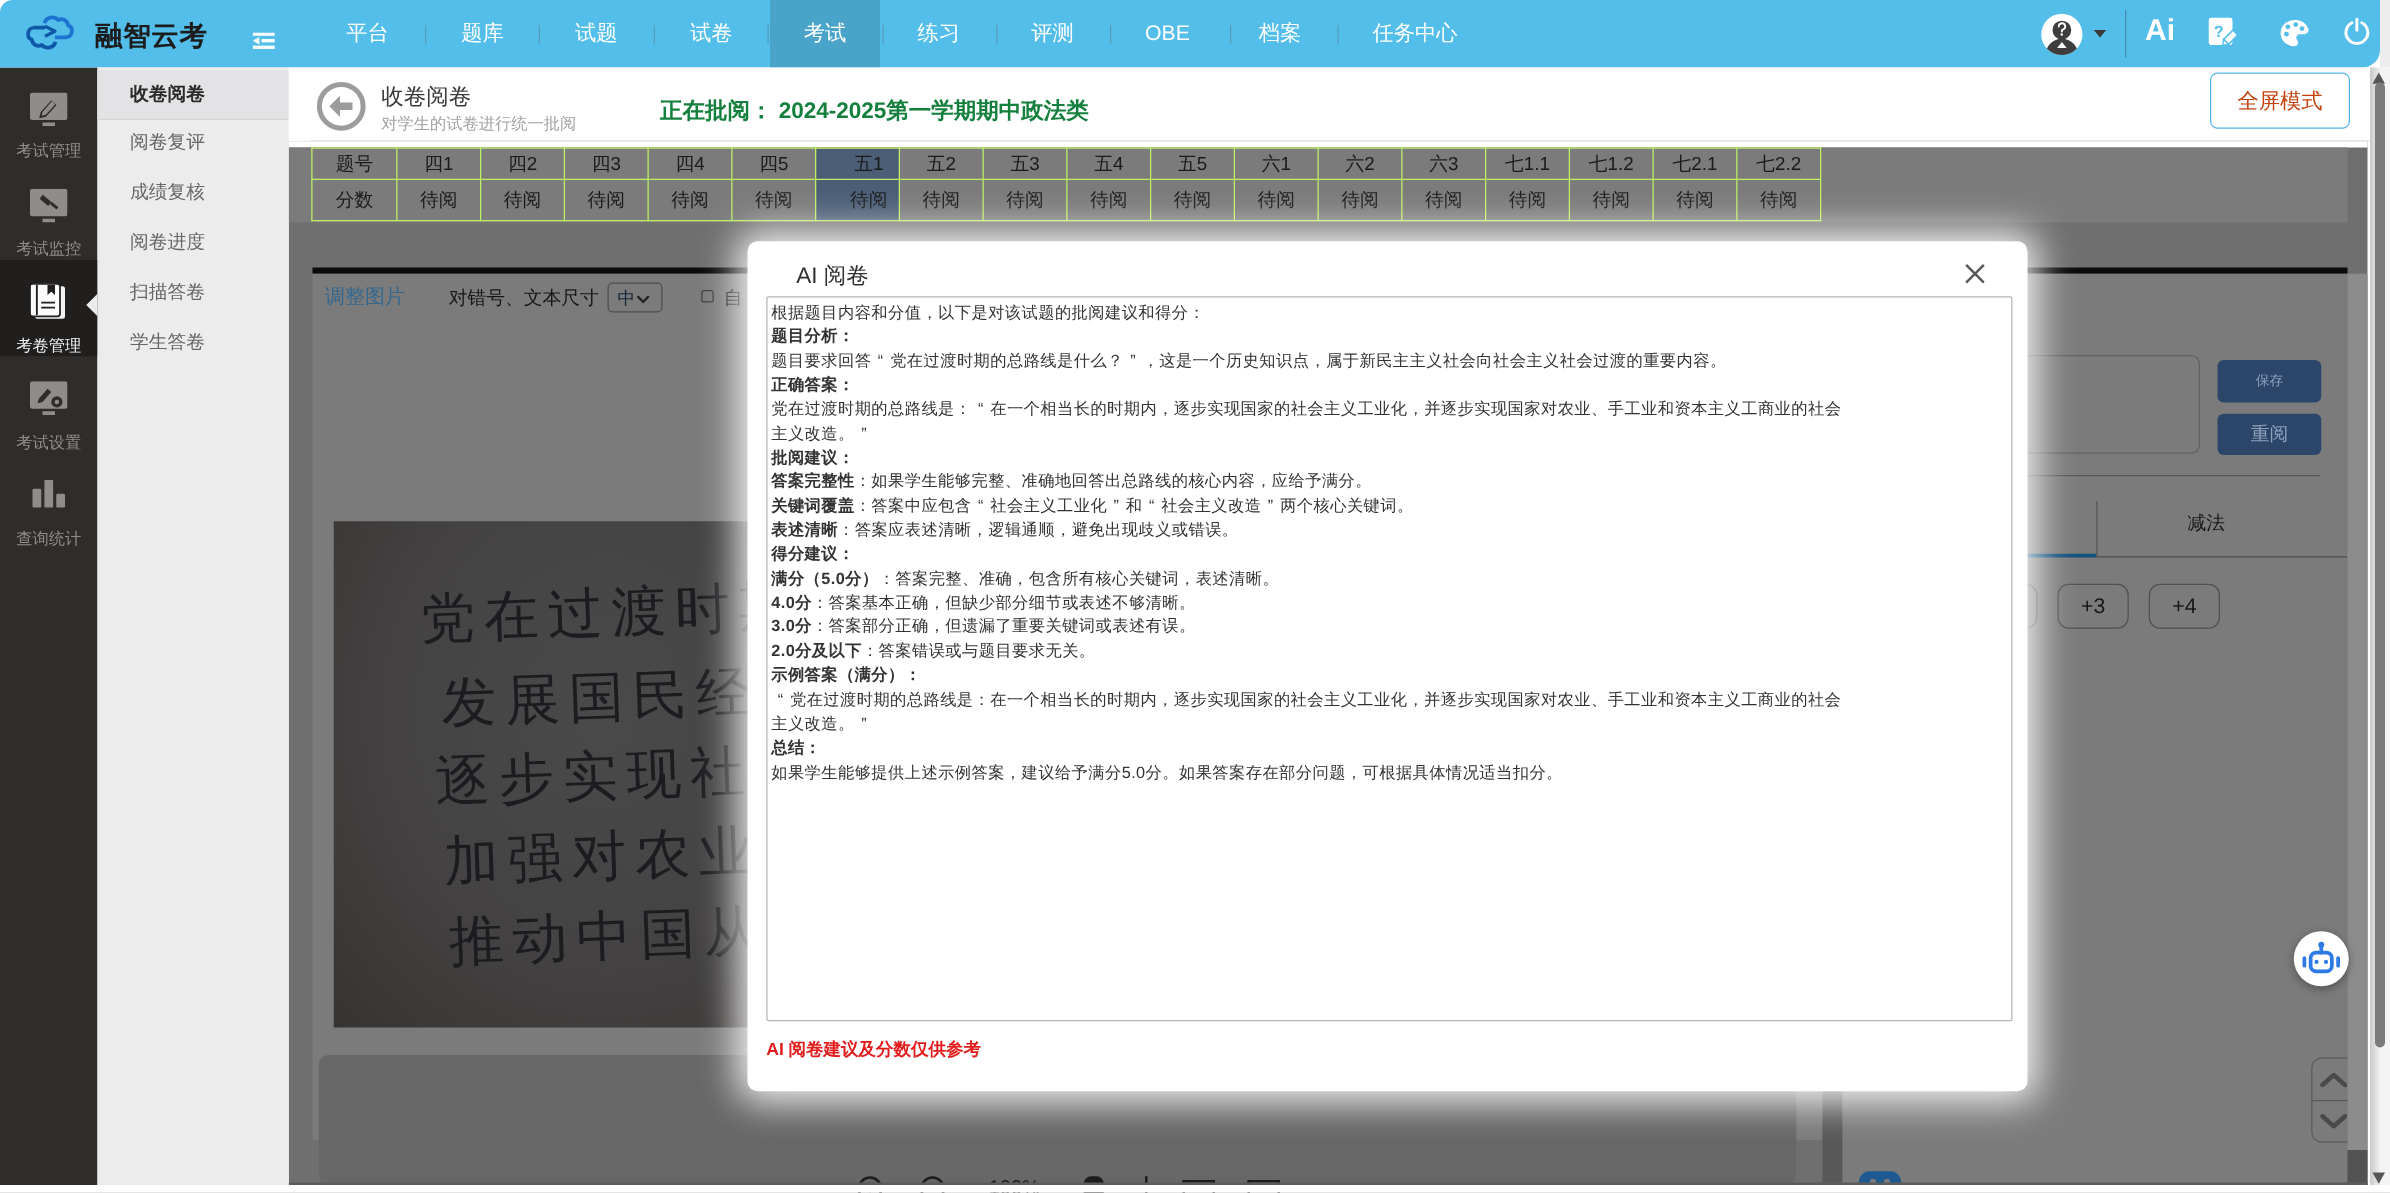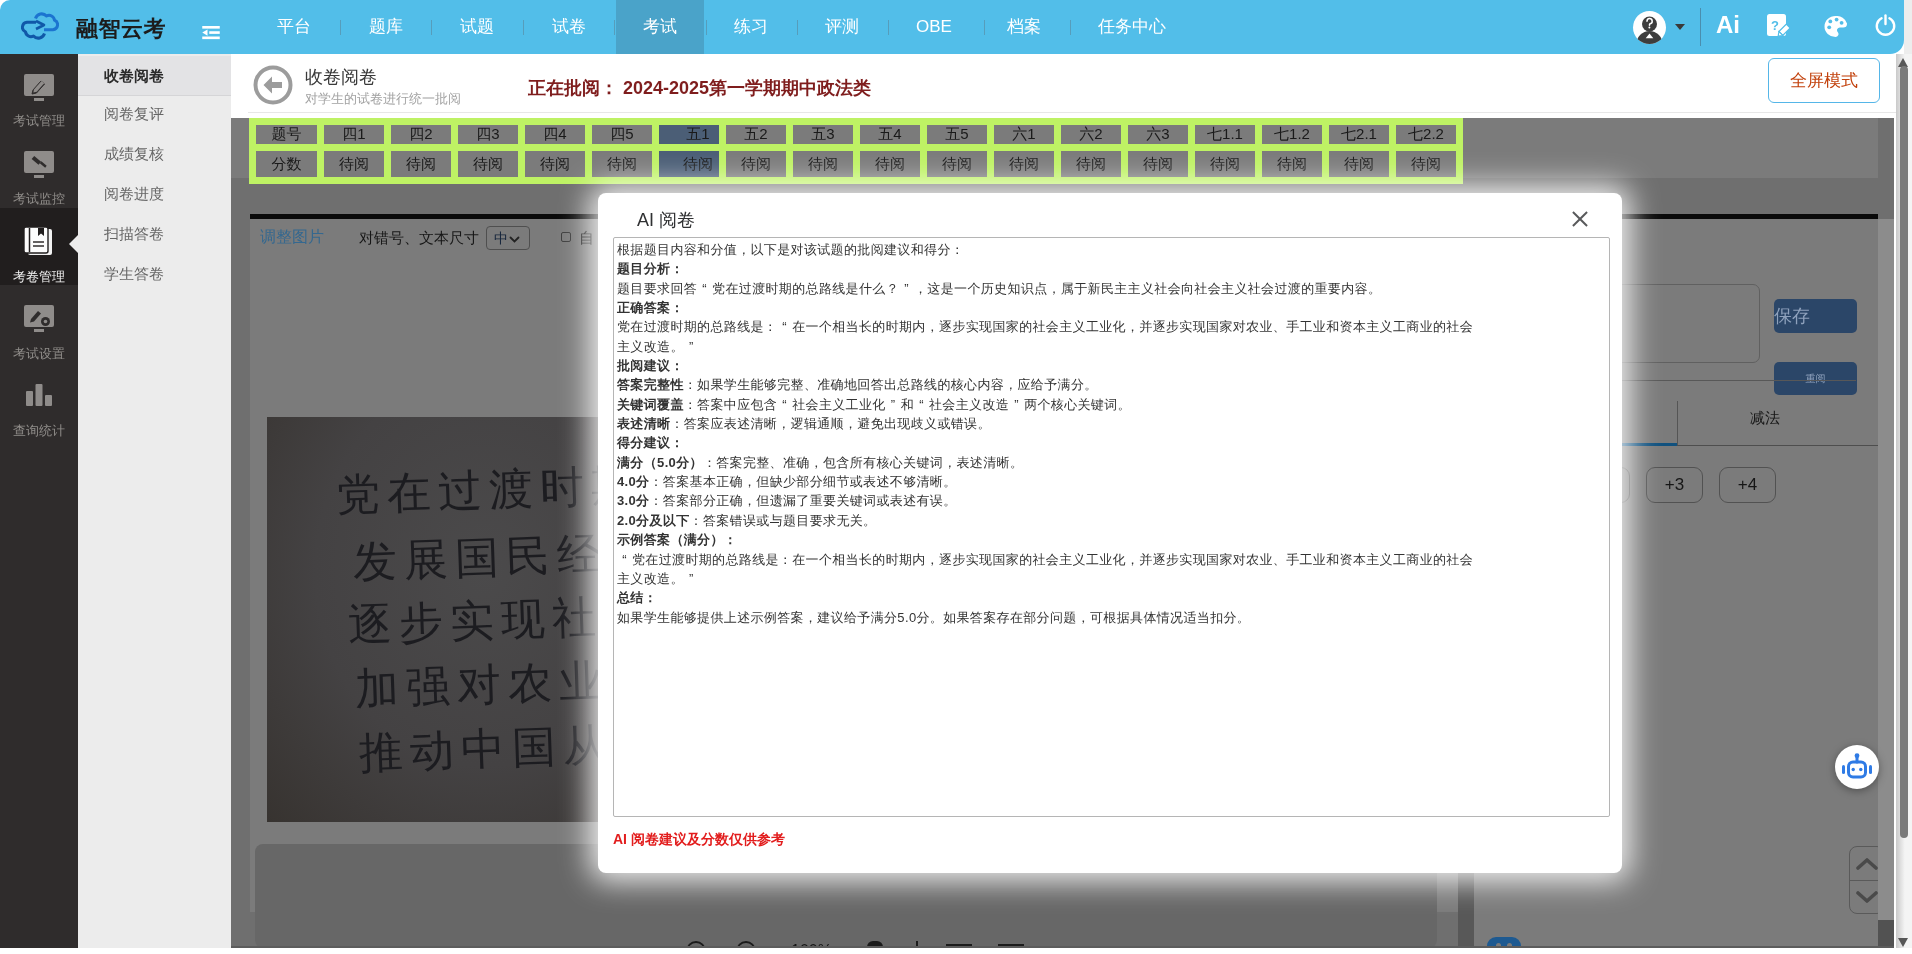--- a/index.html
+++ b/index.html
@@ -37,21 +37,21 @@
 #pgheader .hline { position:absolute; left:17px; right:0; bottom:0; height:1px; background:#e7e7e7; }
 #fsbtn { position:absolute; left:1537px; top:4px; width:112px; height:45px; border:1px solid #55b6e8;
   border-radius:6px; color:#c2410c; font-size:17px; text-align:center; line-height:43px; background:#fff; }
 
 
 #dim { left:231px; top:113px; width:1663px; height:835px; background:#6f6f6f; }
 .wpanel { position:absolute; background:#7b7b7b; }
 
 
 #qtable { position:absolute; left:18px; top:5px; border-collapse:collapse; }
-#qtable td { border:7px solid #bef264; text-align:center; color:#1a1a1a; font-size:15px; }
+#qtable td { border:1px solid #bef264; text-align:center; color:#1a1a1a; font-size:15px; }
 #qtable tr:first-child td { height:25px; }
 #qtable tr:last-child td { height:33px; }
 .hl { background:#4b5e76;padding-left:18px; }
 
 
 .dtxt { color:#161616; }
 
 
 #modal { left:598px; top:193px; width:1024px; height:680px; background:#fff; border-radius:8px;
   box-shadow:0 0 30px 8px rgba(255,255,255,0.9); }
@@ -149,22 +149,22 @@
     <div class="abs dtxt" style="left:560px;top:829px;font-size:16px;">100%</div>
     <div class="abs" style="left:636px;top:828px;width:16px;height:20px;background:#1c1c1c;border-radius:6px 6px 0 0;"></div>
     <div class="abs" style="left:685px;top:828px;width:2px;height:20px;background:#1c1c1c;"></div>
     <div class="abs" style="left:715px;top:831px;width:26px;height:18px;border:2px solid #1c1c1c;border-bottom:none;"></div>
     <div class="abs" style="left:767px;top:831px;width:26px;height:18px;border:2px solid #1c1c1c;border-bottom:none;"></div>
 
     <div class="abs" style="left:1227px;top:106px;width:16px;height:729px;background:#585858;"></div>
 
     <div class="wpanel" style="left:1243px;top:106px;width:404px;height:729px;"></div>
     <div class="abs" style="left:1249px;top:171px;width:280px;height:79px;border:1px solid #606060;border-radius:7px;"></div>
-    <div class="abs" style="left:1543px;top:186px;width:83px;height:34px;background:#2b4668;border-radius:5px;color:#8fa2bd;font-size:18px;text-align:left;line-height:34px;">保存</div>
-    <div class="abs" style="left:1543px;top:218px;width:83px;height:33px;background:#2b4668;border-radius:5px;color:#8fa2bd;font-size:10px;text-align:center;line-height:33px;margin-top:31px;">重阅</div>
+    <div class="abs" style="left:1543px;top:175px;width:83px;height:34px;background:#2b4668;border-radius:5px;color:#8fa2bd;font-size:11px;text-align:center;line-height:34px;">保存</div>
+    <div class="abs" style="left:1543px;top:218px;width:83px;height:33px;background:#2b4668;border-radius:5px;color:#8fa2bd;font-size:15px;text-align:center;line-height:33px;">重阅</div>
     <div class="abs" style="left:1247px;top:267px;width:378px;height:1px;background:#585858;"></div>
     <div class="abs" style="left:1243px;top:330px;width:203px;height:3px;background:#11517e;"></div>
     <div class="abs" style="left:1446px;top:288px;width:1px;height:45px;background:#555;"></div>
     <div class="abs" style="left:1446px;top:332px;width:201px;height:1px;background:#4e4e4e;"></div>
     <div class="abs dtxt" style="left:1519px;top:296px;font-size:15px;">减法</div>
     <div class="abs pbtn" style="left:1269px;">+1</div>
     <div class="abs pbtn" style="left:1342px;">+2</div>
     <div class="abs pbtn" style="left:1415px;">+3</div>
     <div class="abs pbtn" style="left:1488px;">+4</div>
     <div class="abs" style="left:1618px;top:733px;width:36px;height:68px;border:1px solid #5a5a5a;border-radius:8px;">
@@ -327,21 +327,21 @@
   </div>
 
   <div id="pgheader" class="abs">
     <div class="hline"></div>
     <svg width="40" height="40" viewBox="0 0 40 40" style="position:absolute;left:22px;top:11px;">
       <circle cx="20" cy="20" r="17.5" fill="none" stroke="#9c9c9c" stroke-width="4"></circle>
       <path d="M19,11.5 L10.5,20 L19,28.5 L19,23 L29,23 L29,17 L19,17 Z" fill="#9c9c9c"></path>
     </svg>
     <div style="position:absolute;left:74px;top:11px;font-size:18px;color:#3a3a3a;">收卷阅卷</div>
     <div style="position:absolute;left:74px;top:36px;font-size:13px;color:#a2a2a2;">对学生的试卷进行统一批阅</div>
-    <div style="position:absolute;left:297px;top:22px;font-size:18px;font-weight:bold;color:#7f1d1d;">正在批阅：&nbsp;2024-2025第一学期期中政法类</div>
+    <div style="position:absolute;left:297px;top:22px;font-size:18px;font-weight:bold;color:#15803d;">正在批阅：&nbsp;2024-2025第一学期期中政法类</div>
     <div id="fsbtn">全屏模式</div>
   </div>
 
   <div id="modal" class="abs">
     <div id="mtitle">AI 阅卷</div>
     <div id="mtext">根据题目内容和分值，以下是对该试题的批阅建议和得分：<br>
 <b>题目分析：</b><br>
 题目要求回答<span class="q">“</span>党在过渡时期的总路线是什么？<span class="q">”</span>，这是一个历史知识点，属于新民主主义社会向社会主义社会过渡的重要内容。<br>
 <b>正确答案：</b><br>
 党在过渡时期的总路线是：<span class="q">“</span>在一个相当长的时期内，逐步实现国家的社会主义工业化，并逐步实现国家对农业、手工业和资本主义工商业的社会<br>

